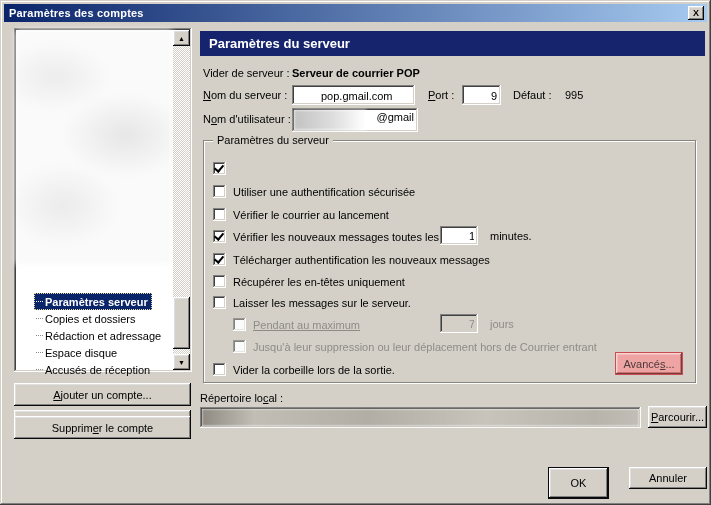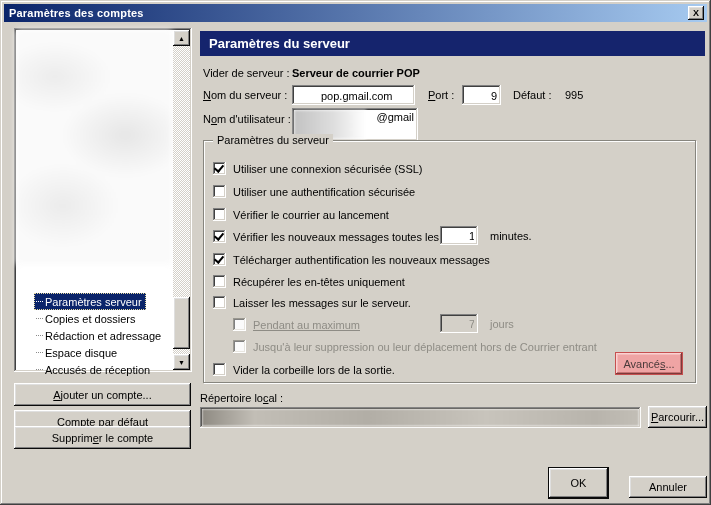--- a/index.html
+++ b/index.html
@@ -42,21 +42,21 @@
   .list-blur{position:absolute;left:2px;top:2px;right:20px;height:234px;
     background:
       radial-gradient(80px 50px at 25% 20%,#ececec,transparent 70%),
       radial-gradient(90px 60px at 70% 45%,#e6e6e6,transparent 70%),
       radial-gradient(80px 60px at 30% 75%,#ebebeb,transparent 70%),
       #fafafa;
     filter:blur(3px);}
   .tree-list{position:absolute;left:20px;top:265px;}
   .tree-item{display:flex;align-items:center;height:17px;width:max-content;padding:0 4px 0 2px;font-size:11px;color:#000;cursor:default;}
   .tree-item .tick{width:7px;height:0;border-top:1px dotted #8a8a8a;margin-right:2px;}
-  .tree-item.on{background:#0a246a;color:#fff;outline:1px dotted #e6daa0;outline-offset:-1px;}
+  .tree-item.on{background:#0a246a;color:#fff;outline:1px dotted #e6daa0;outline-offset:-1px;font-weight:bold;}
   .tree-item.on .tick{border-color:#fff;}
   
   .sb{position:absolute;top:2px;right:2px;bottom:2px;width:17px;
     background-color:#d4d0c8;
     background-image:linear-gradient(45deg,#fff 25%,transparent 25%,transparent 75%,#fff 75%),
                      linear-gradient(45deg,#fff 25%,transparent 25%,transparent 75%,#fff 75%);
     background-size:2px 2px;background-position:0 0,1px 1px;}
   .sb-btn{position:absolute;left:0;width:17px;height:16px;background:#d4d0c8;
     box-shadow:inset -1px -1px #0a0a0a,inset 1px 1px #fff,inset -2px -2px #808080,inset 2px 2px #dfdfdf;
     display:flex;align-items:center;justify-content:center;font-size:7px;color:#000;}
@@ -142,52 +142,51 @@
       <div class="sb-btn sb-down">▼</div>
     </div>
   </div>
 
   <button class="btn side-btn" style="top:383px;">
       <span><u>A</u><span>jouter un compte...</span></span>
     </button>
   <button class="btn side-btn" style="top:410px;">
       <span><span>Compte par dé</span><u>f</u><span>aut</span></span>
     </button>
-  <button class="btn side-btn" style="top:426px;">
+  <button class="btn side-btn" style="top:416px;">
       <span><span>Supprim</span><u>e</u><span>r le compte</span></span>
     </button>
 
   <div class="hdr">Paramètres du serveur</div>
 
   <div class="lbl" style="left:203px;top:67px;">Vider de serveur :</div>
   <div class="lbl" style="left:292px;top:67px;font-weight:bold;">Serveur de courrier POP</div>
 
   <div class="lbl" style="left:203px;top:89px;"><u>N</u><span>om du serveur :</span></div>
   <div class="field sunken" style="left:292px;top:85px;width:123px;height:20px;">
     <input value="pop.gmail.com" style="">
   </div>
   <div class="lbl" style="left:428px;top:89px;"><u>P</u><span>ort :</span></div>
   <div class="field sunken" style="left:462px;top:85px;width:39px;height:20px;">
     <input value="995" style="">
   </div>
   <div class="lbl" style="left:513px;top:89px;">Défaut :</div>
   <div class="lbl" style="left:565px;top:89px;">995</div>
 
   <div class="lbl" style="left:203px;top:113px;"><span>N</span><u>o</u><span>m d'utilisateur :</span></div>
-  <div class="field sunken" style="left:292px;top:108px;width:126px;height:33px;">
+  <div class="field sunken" style="left:292px;top:108px;width:126px;height:24px;">
     <span class="user-redact"></span>
     <span class="username-val">@gmail</span>
   </div>
 
   <div class="groupbox"></div>
   <div class="group-title">Paramètres du serveur</div>
 
   <div class="cb-row" style="left:213px;top:161px;">
     <span class="checkbox on"></span>
-    <span>Utiliser une connexion sécurisée (SSL)</span>
   </div>
   <div class="cb-row" style="left:213px;top:184px;">
     <span class="checkbox"></span>
     <span>Utiliser une authentification sécurisée</span>
   </div>
   <div class="cb-row" style="left:213px;top:207px;">
     <span class="checkbox"></span>
     <span>Vérifier le courrier au lancement</span>
   </div>
   <div class="cb-row" style="left:213px;top:229px;width:483px;">
@@ -233,15 +232,15 @@
 
   <div class="lbl" style="left:200px;top:392px;"><span>Répertoire lo</span><u>c</u><span>al :</span></div>
   <div class="field sunken" style="left:200px;top:407px;width:441px;height:21px;">
     <span class="dir-redact"></span>
   </div>
   <button class="btn" style="left:648px;top:406px;width:59px;height:22px;">
       <span><u>P</u><span>arcourir...</span></span>
     </button>
 
   <button class="btn default" style="left:548px;top:467px;width:61px;height:32px;">OK</button>
-  <button class="btn" style="left:629px;top:467px;width:78px;height:22px;margin-top:9px;">Annuler</button>
+  <button class="btn" style="left:629px;top:467px;width:78px;height:22px;">Annuler</button>
 
 </div>
 
 </body></html>

